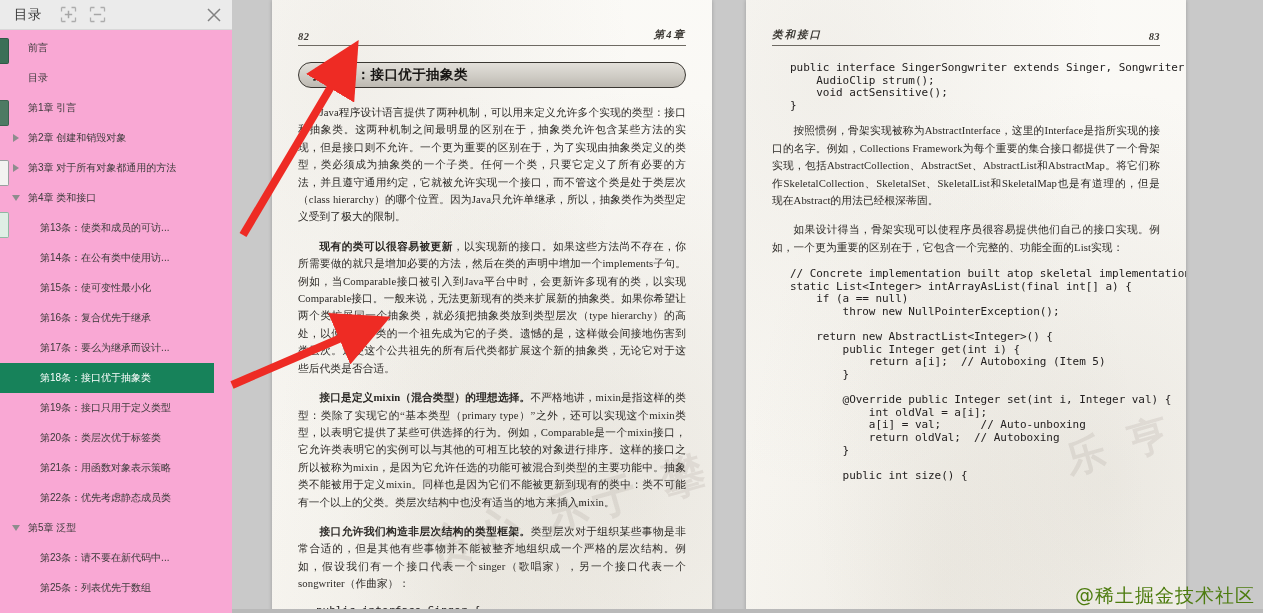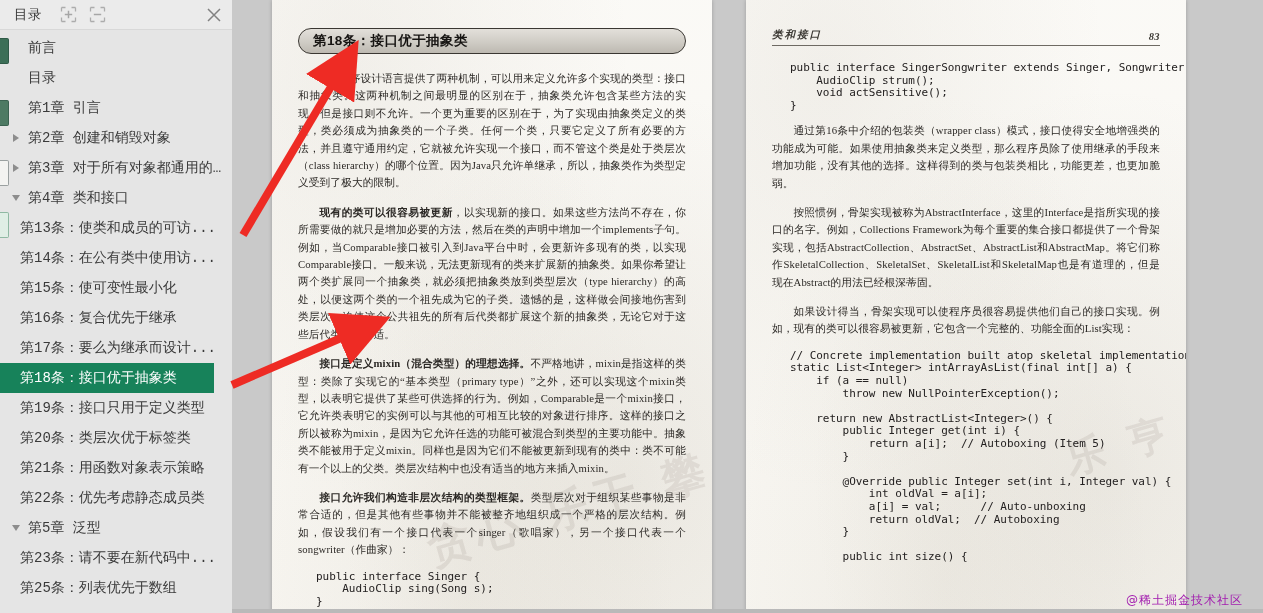--- a/index.html
+++ b/index.html
@@ -24,24 +24,23 @@
   }
   .edge-tab.t1 { top: 38px;  background: #3c6f57; border-color:#2f5a47; }
   .edge-tab.t2 { top: 100px; background: #4d7a63; border-color:#3a6250; }
   .edge-tab.t3 { top: 160px; background: #f3f3f1; }
   .edge-tab.t4 { top: 212px; background: #dfeee5; border-color:#8fb9a3; }
 
   
   .sidebar {
     position: relative;
     width: 232px; height: 613px;
-    background: #e5e5e5;
+    background: #f9a8d4;
     flex: 0 0 232px;
     z-index: 4;
-    font-family: Liberation Mono, monospace;
   }
   .toc-header {
     height: 30px; display: flex; align-items: center;
     padding: 0 8px 0 14px; gap: 12px;
     border-bottom: 1px solid #d8d8d8;
     background: #ebebeb;
   }
   .toc-title {
     font-size: 13.5px; color: #3b3b3b; letter-spacing: .5px;
     margin-right: 6px; white-space: nowrap;
@@ -58,21 +57,21 @@
 
   .toc-list {
     position: relative;
     height: 583px; overflow: hidden;
     padding-top: 3px;
   }
   .toc-item {
     position: relative;
     display: flex; align-items: center;
     height: 30px; line-height: 30px;
-    font-size: 14px; color: #3a3a3a;
+    font-size: 10px; color: #3a3a3a;
     cursor: pointer; white-space: nowrap;
     padding-right: 8px;
     text-align: center;
   }
   .toc-item .twisty {
     width: 16px; flex: 0 0 16px;
     display: flex; align-items: center; justify-content: center;
   }
   .toc-item .twisty i {
     display: block; width: 0; height: 0;
@@ -83,21 +82,21 @@
     border-color: transparent transparent transparent #8d8d8d;
   }
   .toc-item .twisty.expanded i {
     border-width: 6.5px 4.5px 0 4.5px;
     border-color: #8d8d8d transparent transparent transparent;
   }
   .toc-label { overflow: hidden; text-overflow: ellipsis; }
   .lvl0 .twisty { margin-left: 8px; }
   .lvl0 .toc-label { padding-left: 4px; }
   .lvl0.noarrow .toc-label { padding-left: 28px; }
-  .lvl1 .toc-label { padding-left: 20px; }
+  .lvl1 .toc-label { padding-left: 40px; }
   .lvl1.narrow .toc-label { }
 
   .toc-item.active {
     background: #17825a;
     color: #ffffff;
     margin-right: 18px;
   }
   .toc-item.active .toc-label { color: #ffffff; }
 
   
@@ -187,22 +186,22 @@
   .page.left  .page-wm { right: -4px; bottom: 74px; }
   .page.right .page-wm { right: 10px; bottom: 140px; font-size: 40px; }
 
   
   .arrows {
     position: absolute; inset: 0; z-index: 9; pointer-events: none;
   }
 
   
   .corner-wm {
-    position: absolute; right: 20px; bottom: 4px; z-index: 10;
-    font-size: 12px; color: #a21caf;
+    position: absolute; right: 8px; bottom: 4px; z-index: 10;
+    font-size: 19px; color: #4d7c0f;
     letter-spacing: 1px;
     font-family: "DejaVu Sans", sans-serif;
     user-select: none; white-space: nowrap;
   }
 
   
   .bottom-strip {
     position: absolute; left: 0; right: 0; bottom: 0; height: 4px;
     background: #b9b9b9; z-index: 8;
   }
@@ -318,20 +317,24 @@
       </div>
   </div>
 
   <div class="reader">
     <div class="pages">
 
       <div class="page left">
         <div class="grain"></div>
         <div class="page-wm">贪心 乐于 攀</div>
         <div class="page-inner">
+          <div class="run-head">
+            <span class="folio">82</span>
+            <span class="chap">第4章</span>
+          </div>
 
           <div class="item-title-bar">第18条：接口优于抽象类</div>
 
           <p class="para">Java程序设计语言提供了两种机制，可以用来定义允许多个实现的类型：接口和抽象类。这两种机制之间最明显的区别在于，抽象类允许包含某些方法的实现，但是接口则不允许。一个更为重要的区别在于，为了实现由抽象类定义的类型，类必须成为抽象类的一个子类。任何一个类，只要它定义了所有必要的方法，并且遵守通用约定，它就被允许实现一个接口，而不管这个类是处于类层次（class hierarchy）的哪个位置。因为Java只允许单继承，所以，抽象类作为类型定义受到了极大的限制。</p>
           <p class="para"><b>现有的类可以很容易被更新</b>，以实现新的接口。如果这些方法尚不存在，你所需要做的就只是增加必要的方法，然后在类的声明中增加一个implements子句。例如，当Comparable接口被引入到Java平台中时，会更新许多现有的类，以实现Comparable接口。一般来说，无法更新现有的类来扩展新的抽象类。如果你希望让两个类扩展同一个抽象类，就必须把抽象类放到类型层次（type hierarchy）的高处，以便这两个类的一个祖先成为它的子类。遗憾的是，这样做会间接地伤害到类层次。迫使这个公共祖先的所有后代类都扩展这个新的抽象类，无论它对于这些后代类是否合适。</p>
           <p class="para"><b>接口是定义mixin（混合类型）的理想选择。</b>不严格地讲，mixin是指这样的类型：类除了实现它的“基本类型（primary type）”之外，还可以实现这个mixin类型，以表明它提供了某些可供选择的行为。例如，Comparable是一个mixin接口，它允许类表明它的实例可以与其他的可相互比较的对象进行排序。这样的接口之所以被称为mixin，是因为它允许任选的功能可被混合到类型的主要功能中。抽象类不能被用于定义mixin。同样也是因为它们不能被更新到现有的类中：类不可能有一个以上的父类。类层次结构中也没有适当的地方来插入mixin。</p>
           <p class="para"><b>接口允许我们构造非层次结构的类型框架。</b>类型层次对于组织某些事物是非常合适的，但是其他有些事物并不能被整齐地组织成一个严格的层次结构。例如，假设我们有一个接口代表一个singer（歌唱家），另一个接口代表一个songwriter（作曲家）：</p>
 
           <pre class="code">public interface Singer {
     AudioClip sing(Song s);
@@ -350,23 +353,22 @@
           <div class="run-head">
             <span class="chap">类和接口</span>
             <span class="folio">83</span>
           </div>
 
           <pre class="code tight">public interface SingerSongwriter extends Singer, Songwriter {
     AudioClip strum();
     void actSensitive();
 }</pre>
 
-          <p class="para">通过第16条中介绍的包装类（wrapper class）模式，接口使得安全地增强类的功能成为可能。如果使用抽象类来定义类型，那么程序员除了使用继承的手段来增加功能，没有其他的选择。这样得到的类与包装类相比，功能更差，也更加脆弱。</p>
           <p class="para">按照惯例，骨架实现被称为AbstractInterface，这里的Interface是指所实现的接口的名字。例如，Collections Framework为每个重要的集合接口都提供了一个骨架实现，包括AbstractCollection、AbstractSet、AbstractList和AbstractMap。将它们称作SkeletalCollection、SkeletalSet、SkeletalList和SkeletalMap也是有道理的，但是现在Abstract的用法已经根深蒂固。</p>
-          <p class="para">如果设计得当，骨架实现可以使程序员很容易提供他们自己的接口实现。例如，现有的类可以很容易被更新，它包含一个完整的、功能全面的List实现：</p>
+          <p class="para">如果设计得当，骨架实现可以使程序员很容易提供他们自己的接口实现。例如，一个更为重要的区别在于，它包含一个完整的、功能全面的List实现：</p>
 
           <pre class="code">// Concrete implementation built atop skeletal implementation
 static List&lt;Integer&gt; intArrayAsList(final int[] a) {
     if (a == null)
         throw new NullPointerException();
 
     return new AbstractList&lt;Integer&gt;() {
         public Integer get(int i) {
             return a[i];  // Autoboxing (Item 5)
         }

